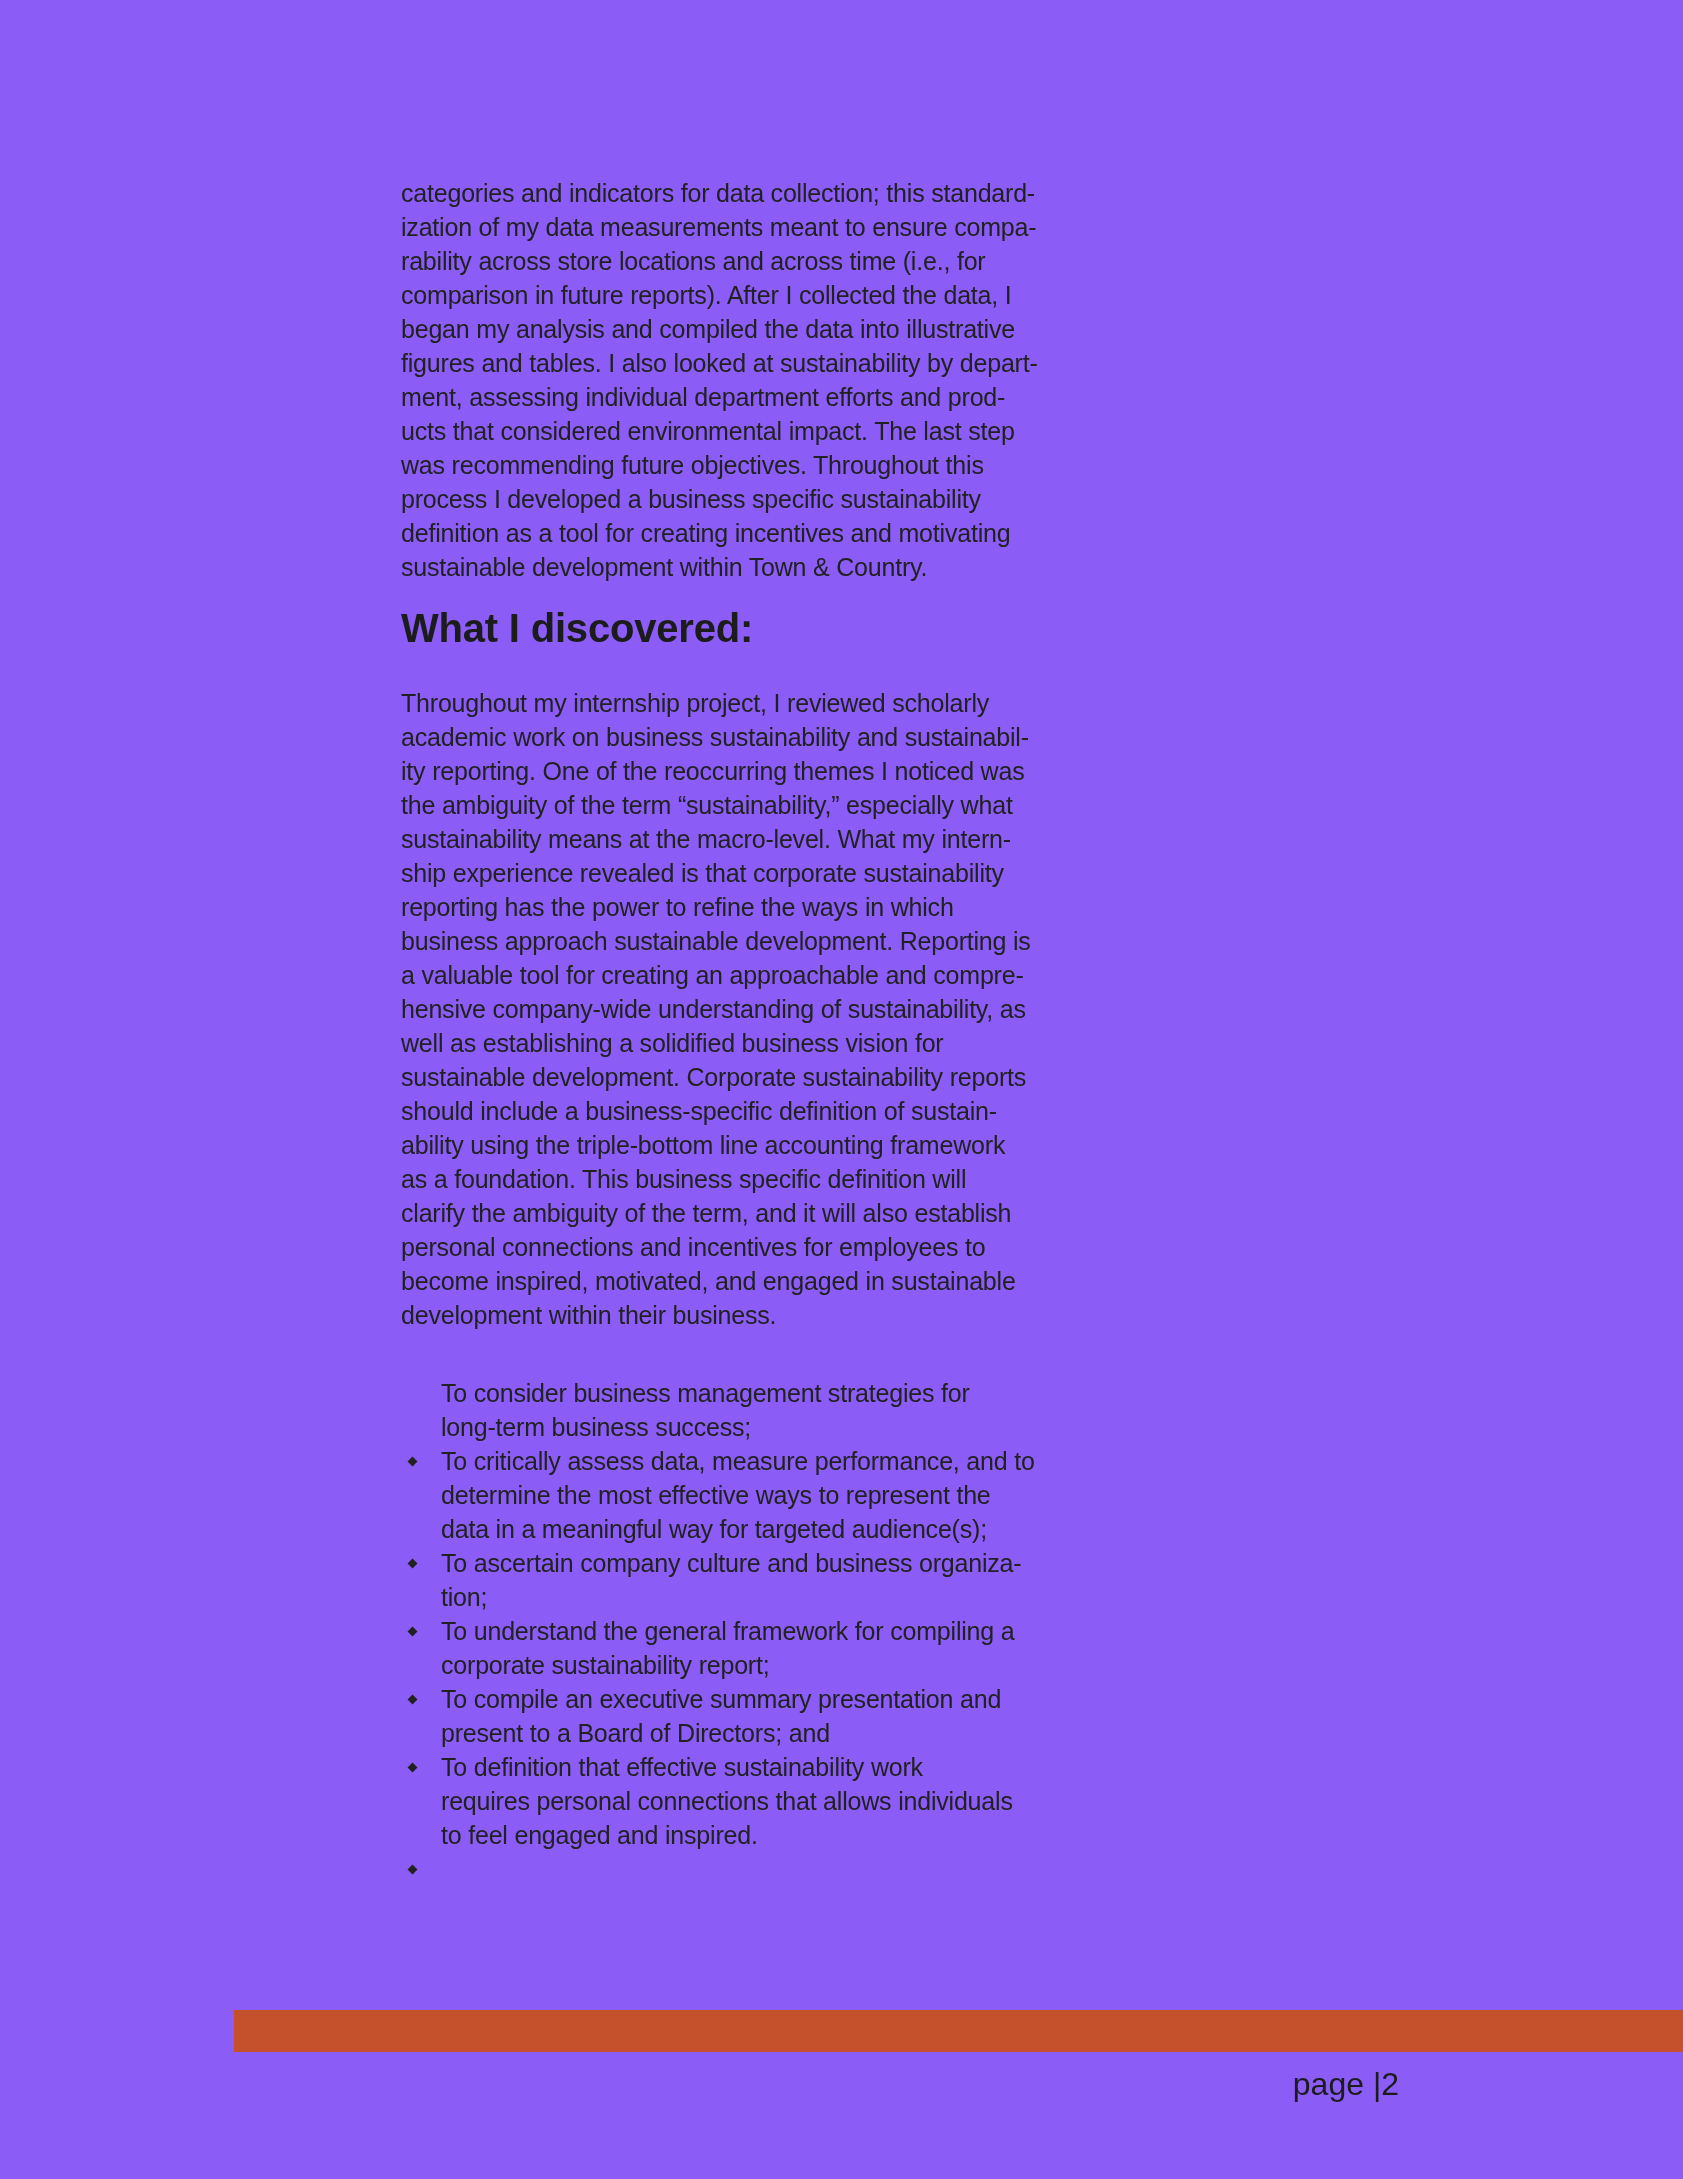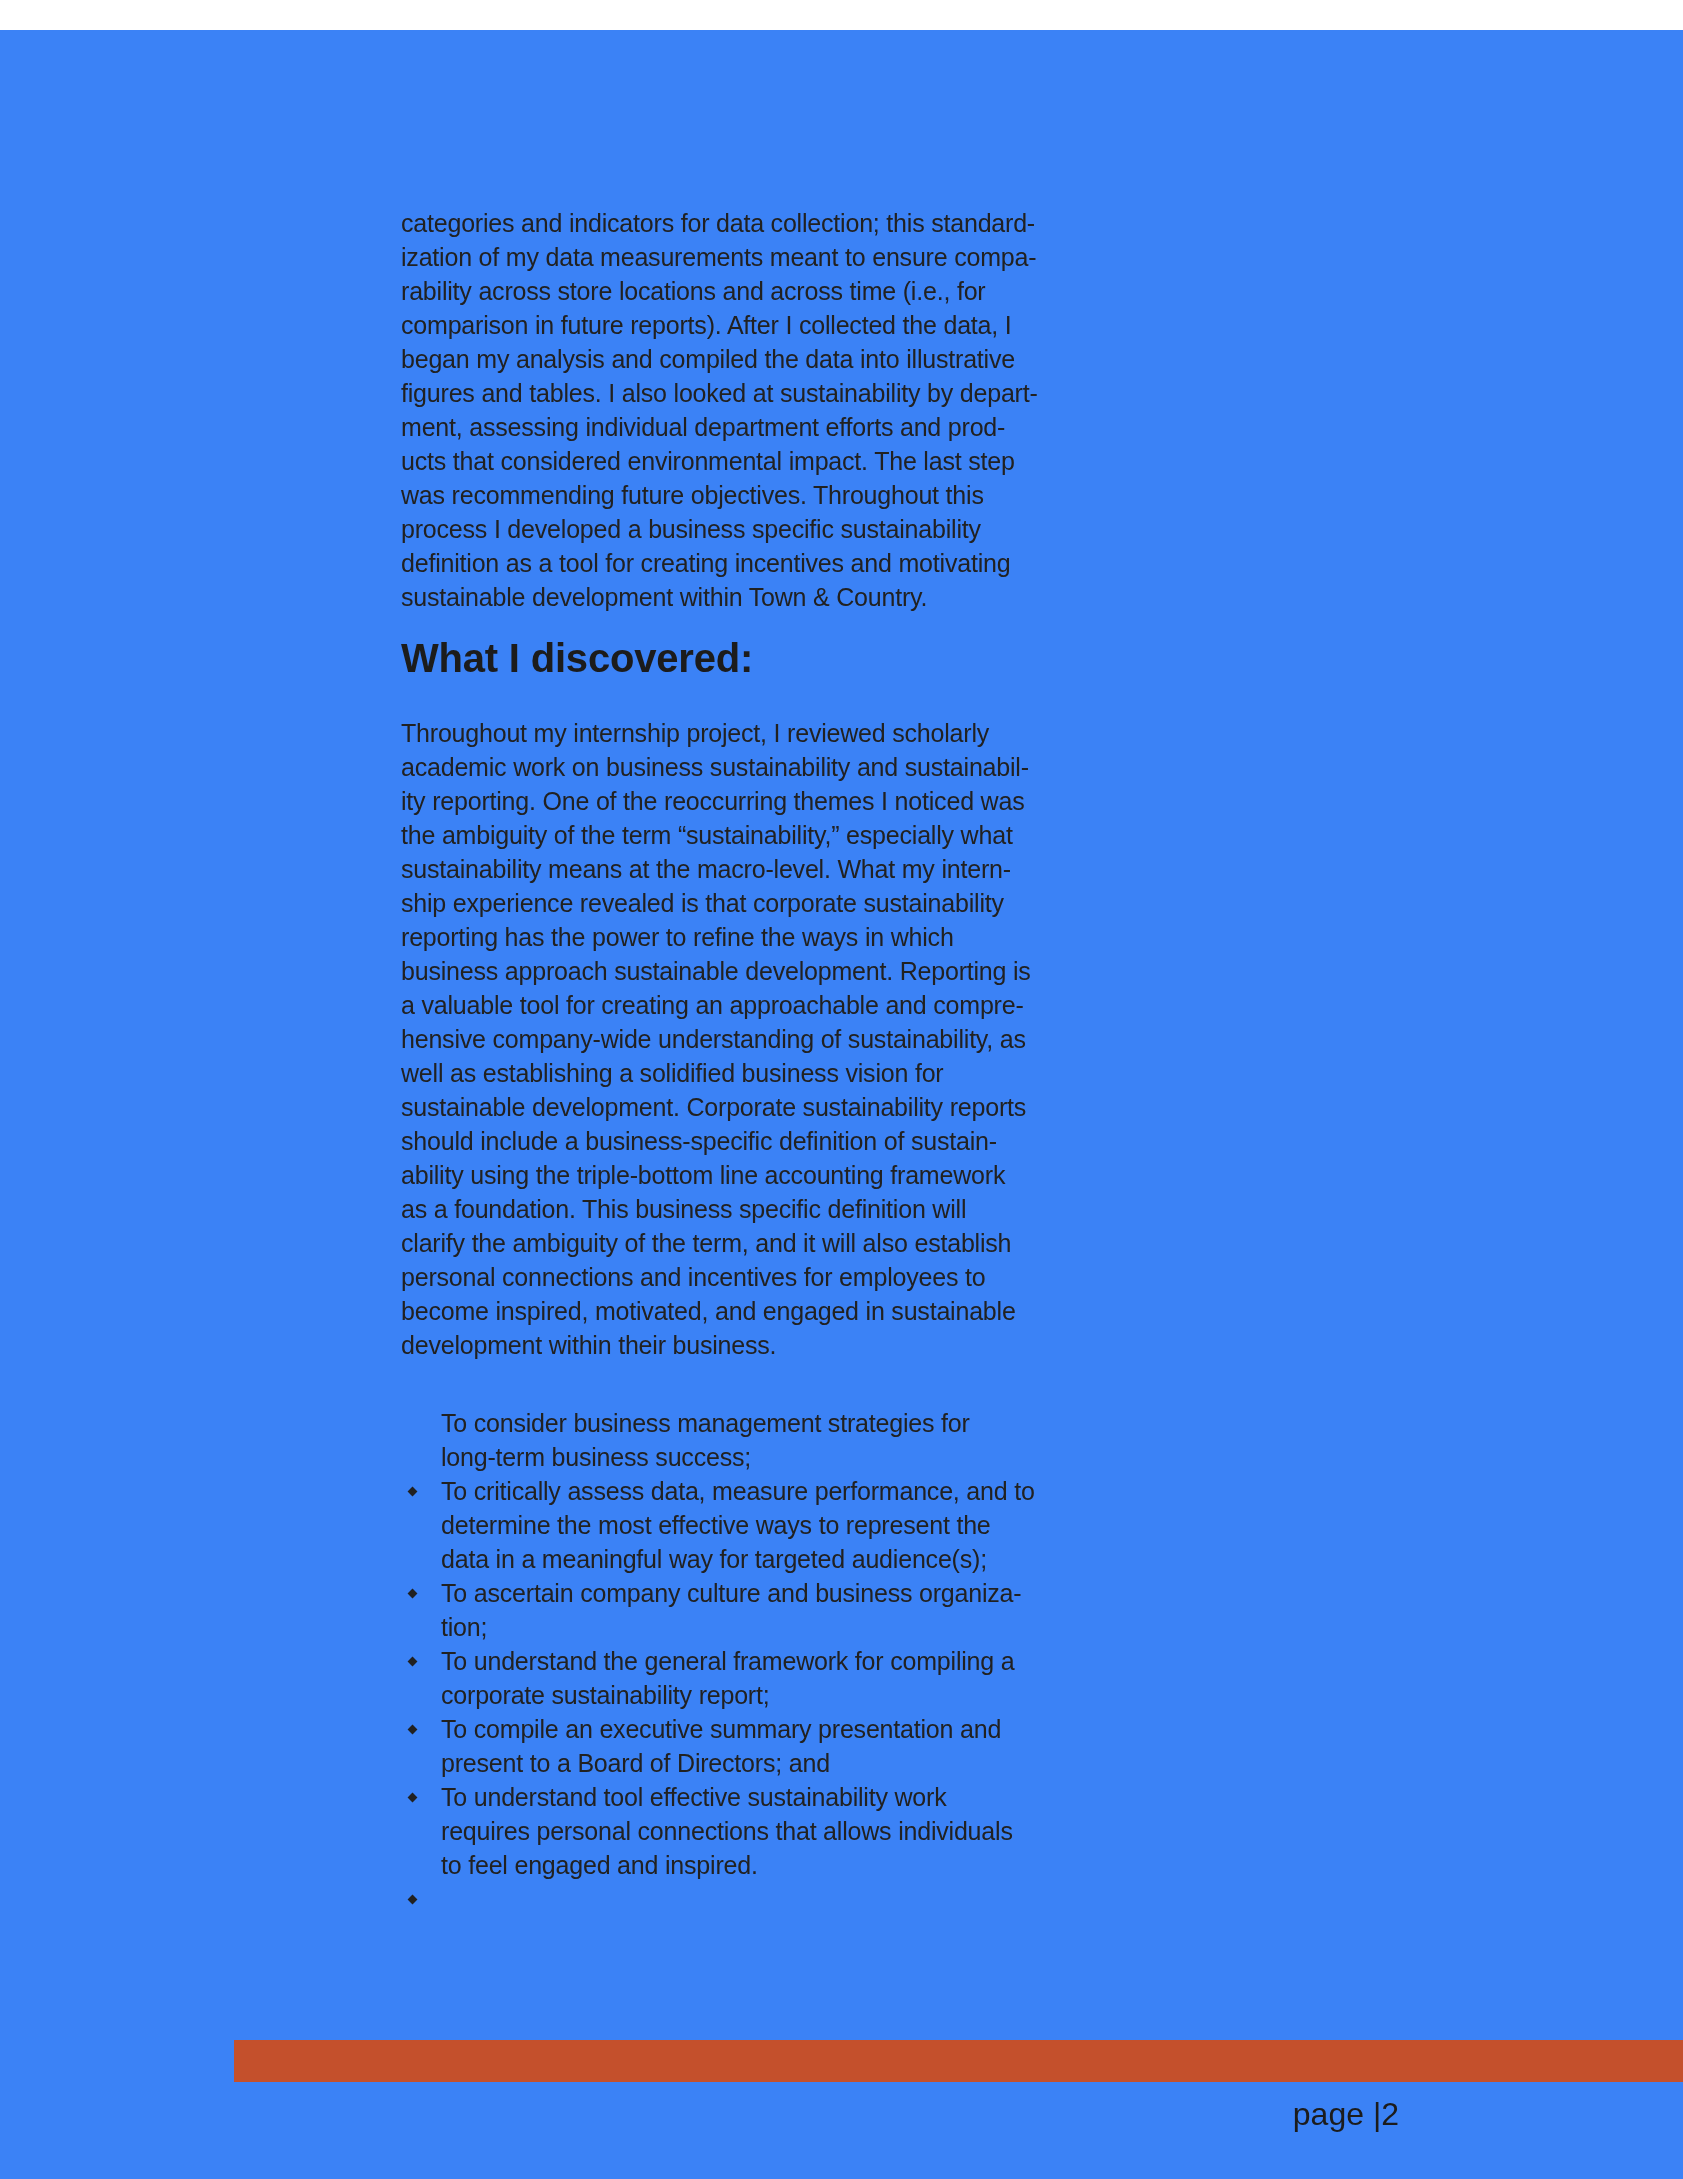--- a/index.html
+++ b/index.html
@@ -11,22 +11,21 @@
     height: 2179px;
     background: #ffffff;
     font-family: "Liberation Sans", sans-serif;
     color: #212121;
     position: relative;
     overflow: hidden;
   }
   .page {
     position: absolute;
     inset: 0;
-    background: #3b82f6;
-    margin-top: 30px;
+    background: #8b5cf6;
   }
   .text-column {
     position: absolute;
     left: 401px;
     top: 176px;
     width: 891px; 
   }
   .body-para {
     font-size: 25px;
     line-height: 34px;
@@ -177,21 +176,21 @@
             <span class="bullet-marker"></span>
           </span>
         <div class="bullet-text">To compile an executive summary presentation and
 present to a Board of Directors; and</div>
       </div>
 
       <div class="bullet-item">
         <span class="bullet-gutter">
             <span class="bullet-marker"></span>
           </span>
-        <div class="bullet-text">To understand tool effective sustainability work
+        <div class="bullet-text">To definition that effective sustainability work
 requires personal connections that allows individuals
 to feel engaged and inspired.</div>
       </div>
 
     </div>
   </div>
 
   <div class="footer-bar"></div>
 
   <div class="page-number">page |2</div>

